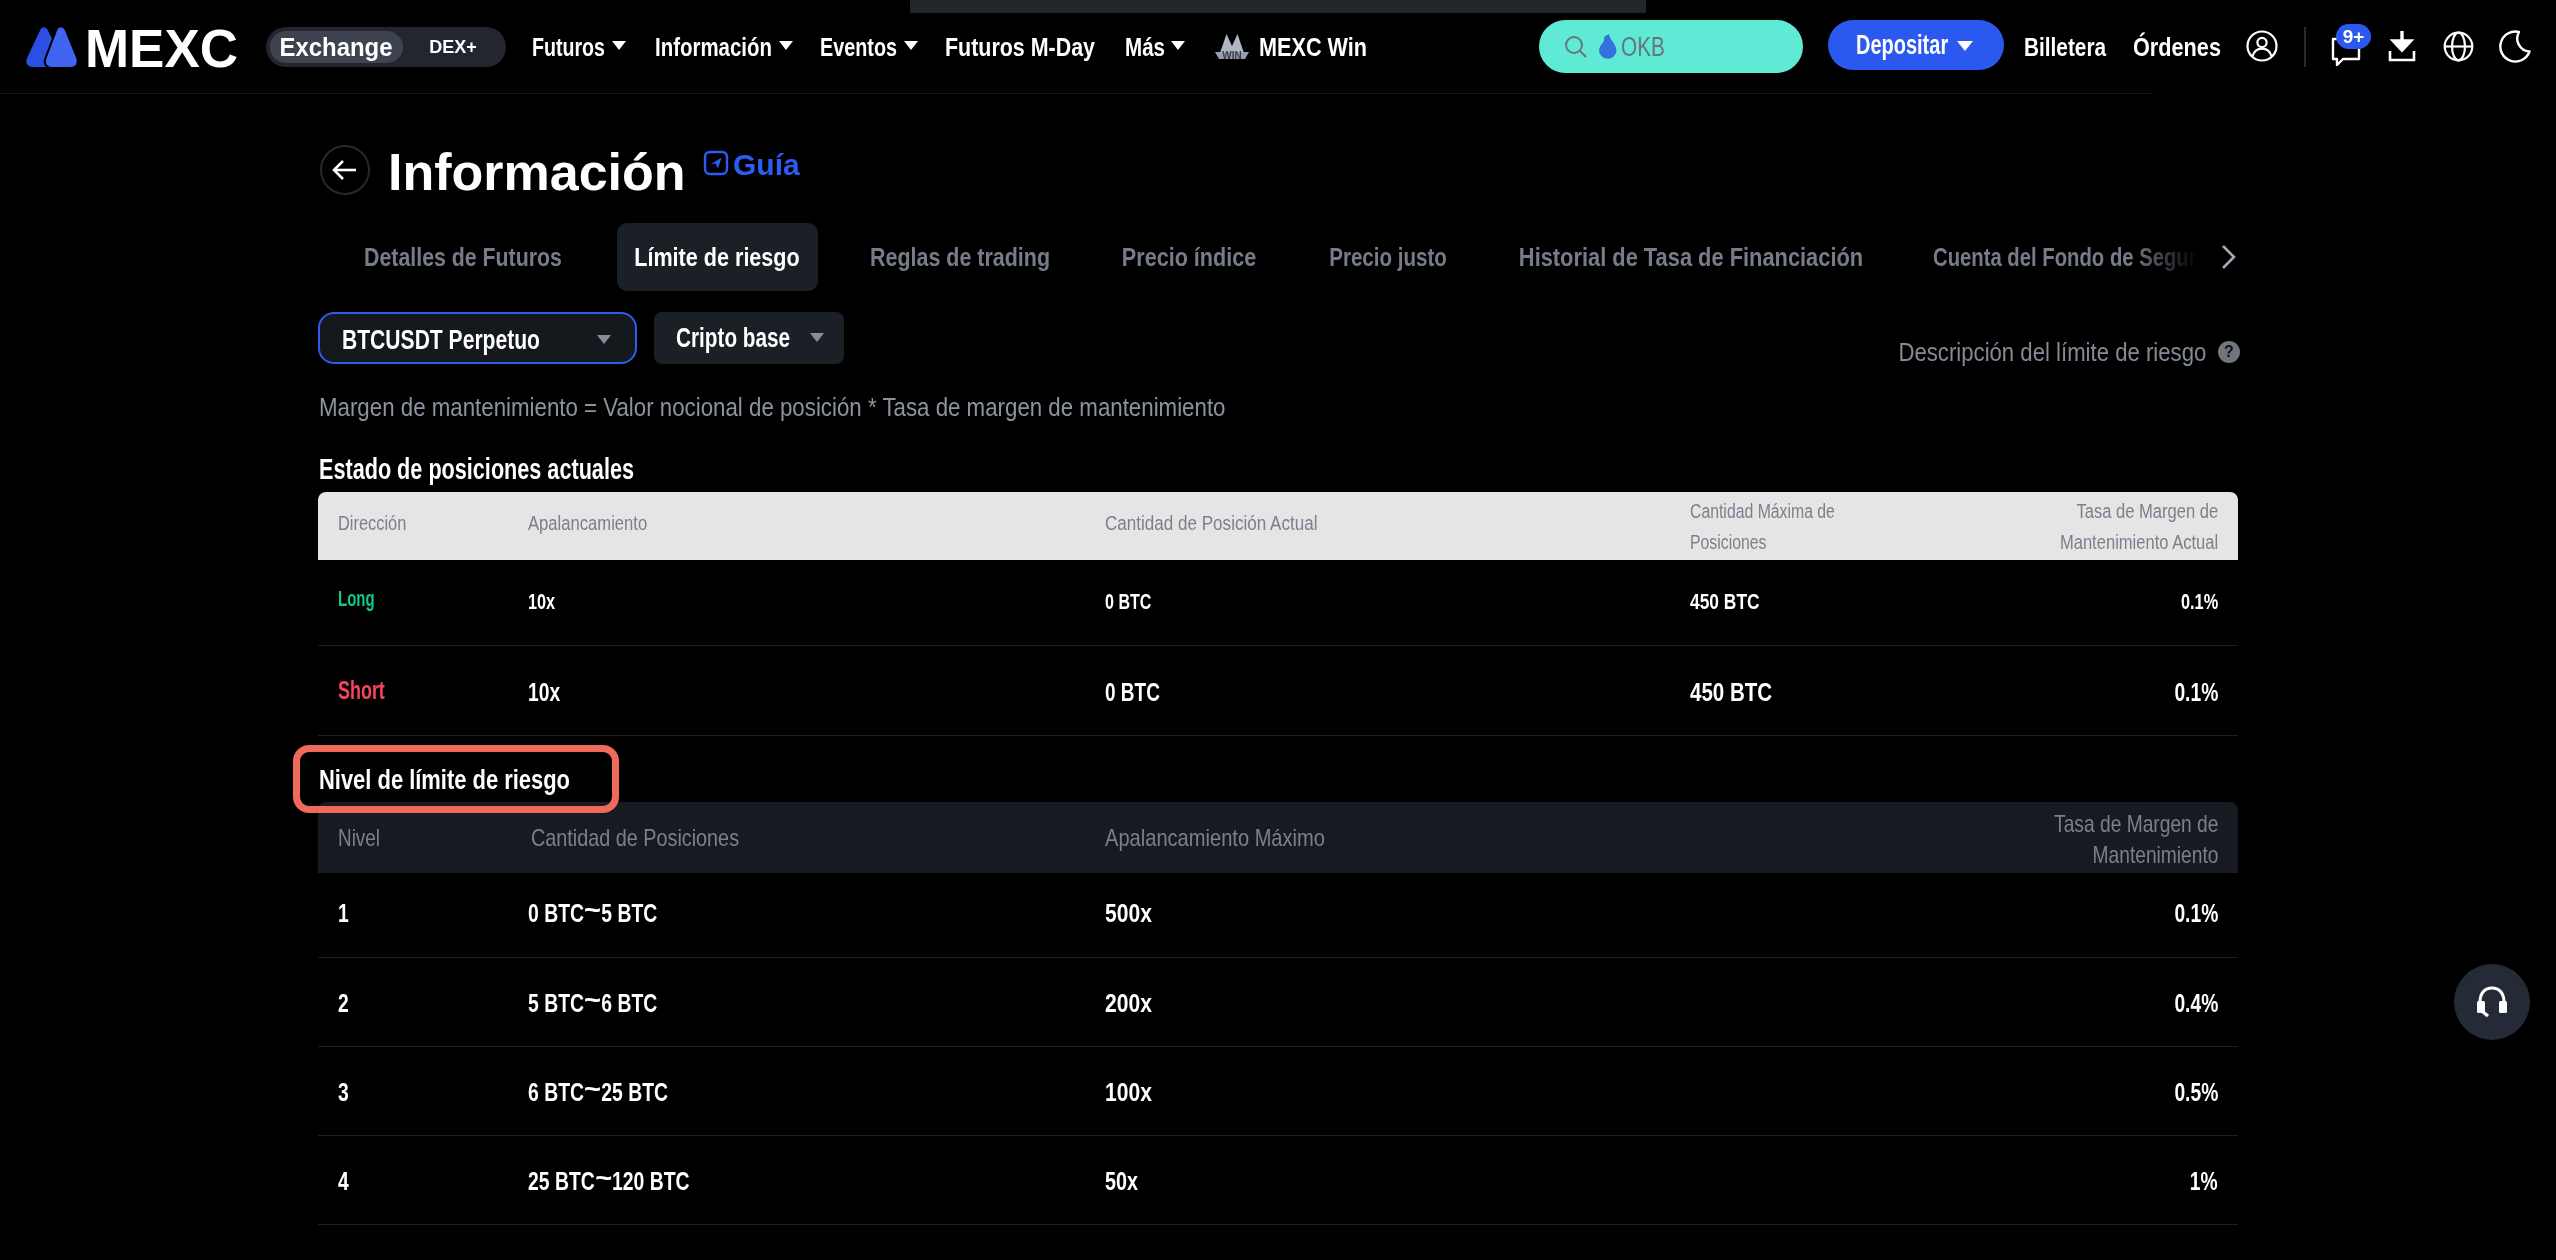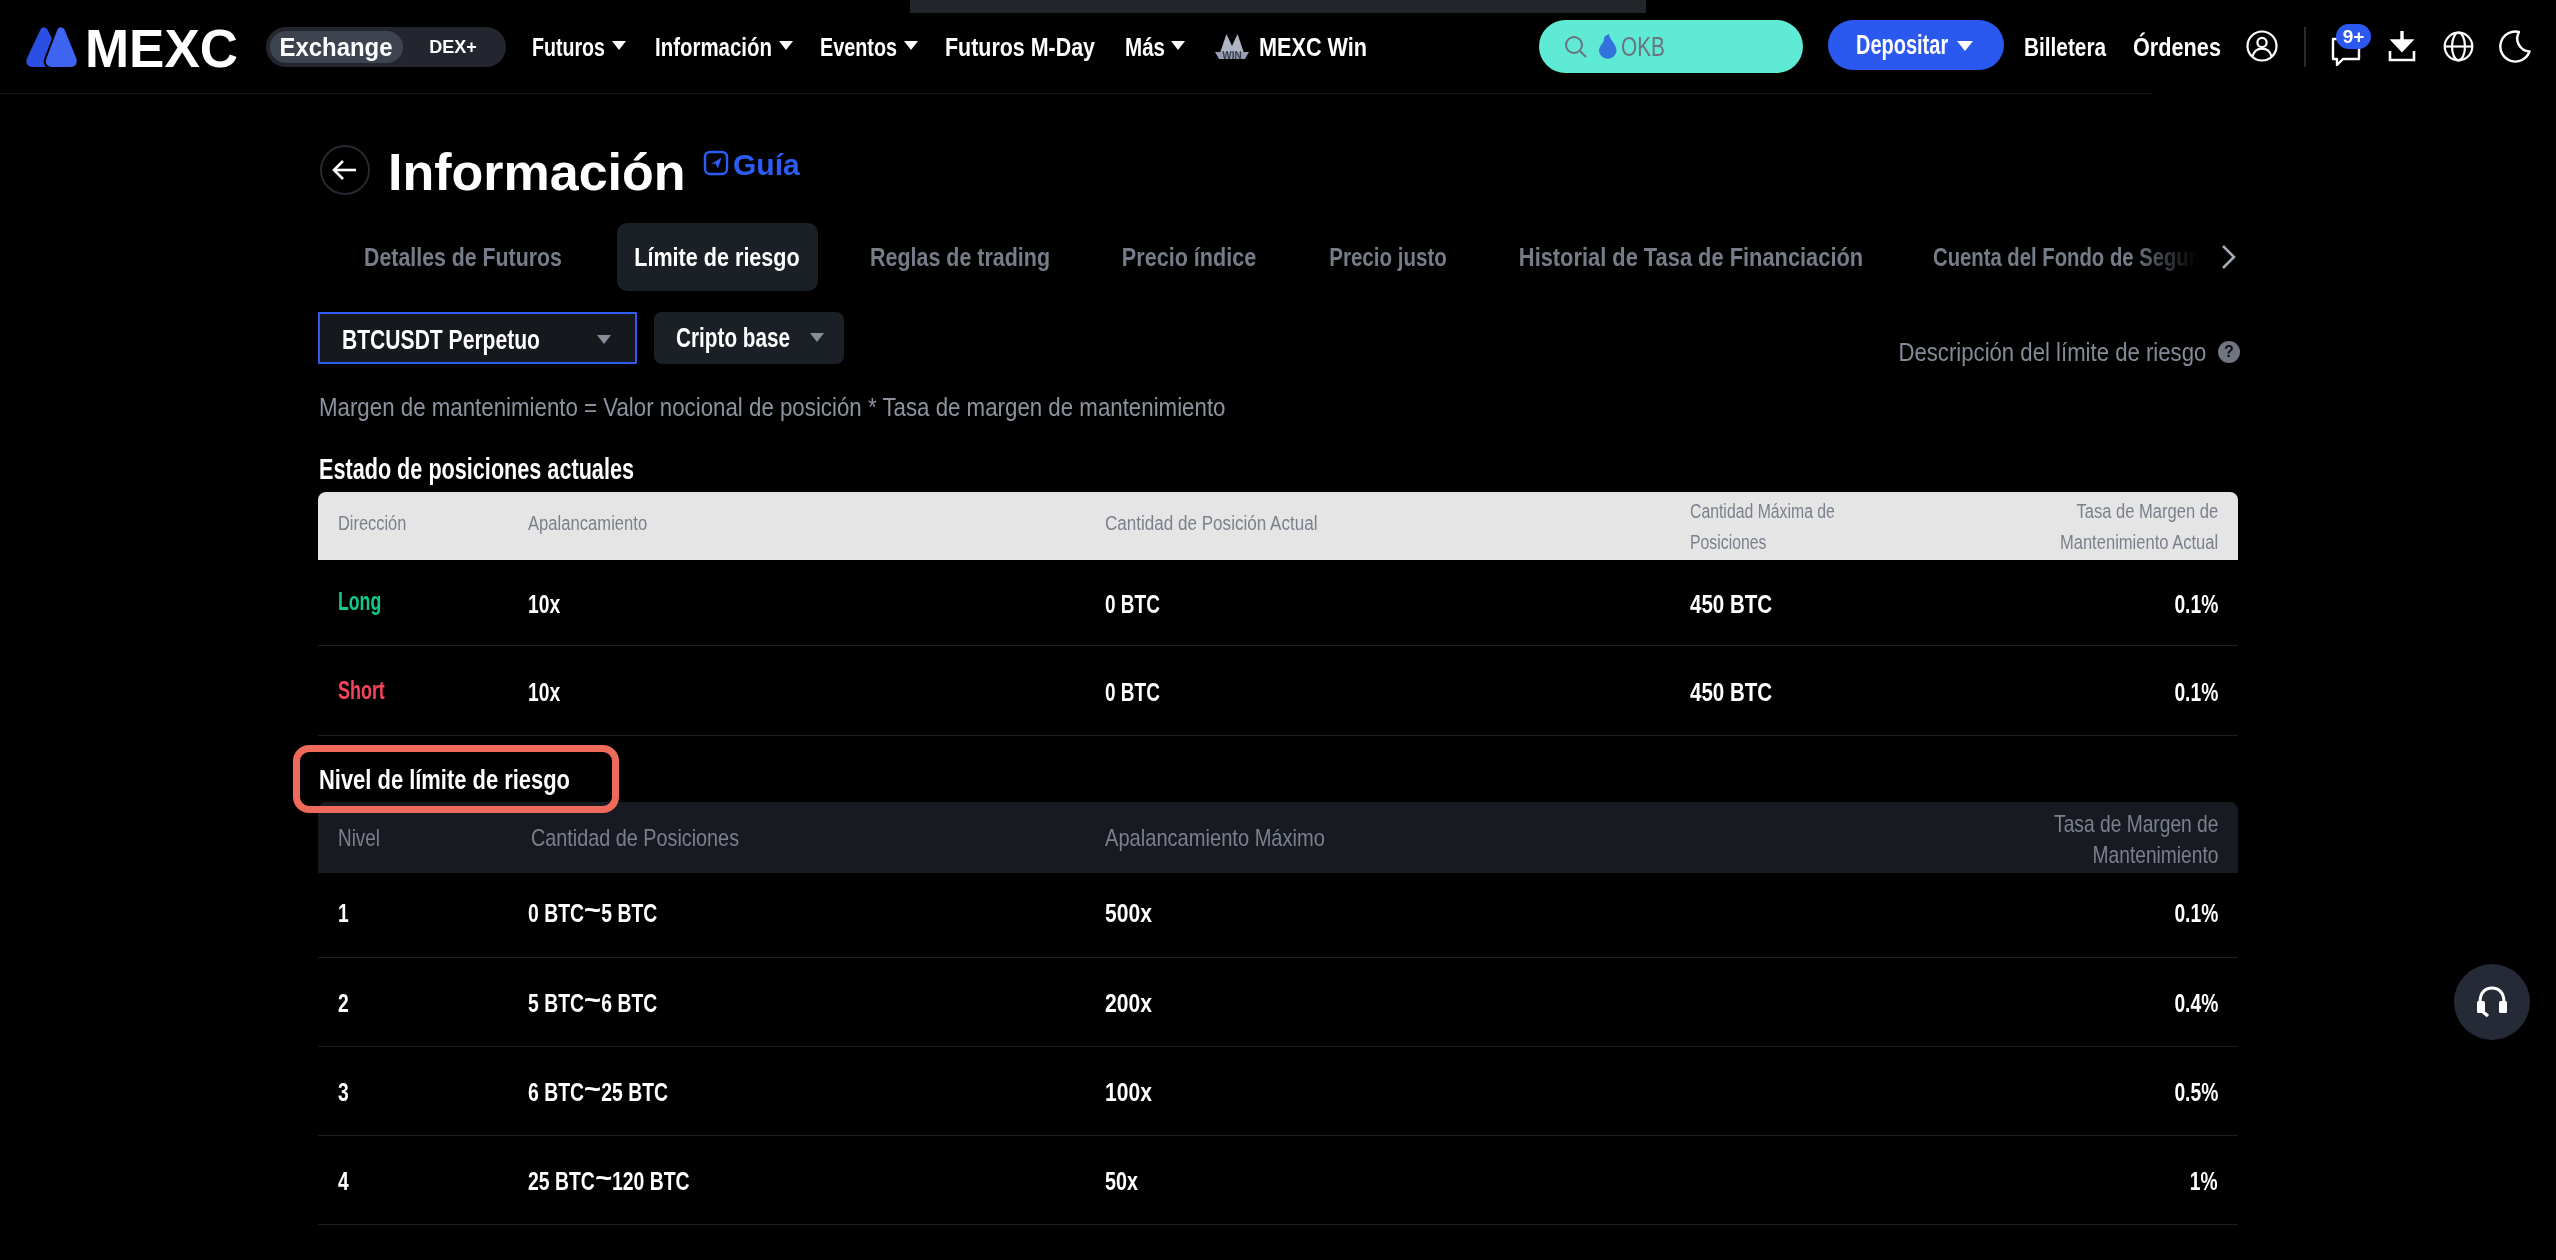--- a/index.html
+++ b/index.html
@@ -127,21 +127,21 @@
 <div class="abs sxc" style="left:960px; top:242px; color:#767c88; font-size:26px; font-weight:bold; --s:.825;">Reglas de trading</div>
 <div class="abs sxc" style="left:1189px; top:242px; color:#767c88; font-size:26px; font-weight:bold; --s:.83;">Precio índice</div>
 <div class="abs sxc" style="left:1388px; top:242px; color:#767c88; font-size:26px; font-weight:bold; --s:.79;">Precio justo</div>
 <div class="abs sxc" style="left:1691px; top:242px; color:#767c88; font-size:26px; font-weight:bold; --s:.84;">Historial de Tasa de Financiación</div>
 <div class="abs sx" style="left:1933px; top:242px; color:#767c88; font-size:26px; font-weight:bold; --s:.78;
   -webkit-mask-image:linear-gradient(90deg,#000 72%,transparent 96%); mask-image:linear-gradient(90deg,#000 72%,transparent 96%);">Cuenta del Fondo de Seguro</div>
 <svg class="abs" style="left:2218px; top:243px;" width="20" height="28" viewBox="0 0 20 28" fill="none" stroke="#a3a9b5" stroke-width="2.6">
   <path d="M5 3 L16 14 L5 25"></path>
 </svg>
 
-<div class="abs" style="left:318px; top:312px; width:319px; height:52px; border-radius:1px; border:2px solid #2e5cf0; background:#15181d;">
+<div class="abs" style="left:318px; top:312px; width:319px; height:52px; border-radius:16px; border:2px solid #2e5cf0; background:#15181d;">
   <div class="abs sx" style="left:22px; top:11px; color:#fff; font-size:27px; font-weight:bold; --s:.781;">BTCUSDT Perpetuo</div>
   <span class="caret grey" style="position:absolute; right:24px; top:21px;"></span>
 </div>
 <div class="abs" style="left:654px; top:312px; width:190px; height:52px; border-radius:8px; background:#1b1f26;">
   <div class="abs sx" style="left:22px; top:11px; color:#fff; font-size:27px; font-weight:bold; --s:.768;">Cripto base</div>
   <span class="caret grey" style="position:absolute; right:20px; top:21px;"></span>
 </div>
 
 <div class="abs sxr" style="right:350px; top:337px; color:#858b96; font-size:26px; text-align:right; --s:.852;">Descripción del límite de riesgo</div>
 <div class="abs" style="left:2218px; top:341px; width:22px; height:22px; border-radius:50%; background:#70757f;
@@ -152,21 +152,21 @@
 <div class="abs sx" style="left:319px; top:452px; color:#fff; font-size:30px; font-weight:bold; --s:.721;">Estado de posiciones actuales</div>
 
 <div class="abs" style="left:318px; top:492px; width:1920px; height:68px; background:#e5e5e5; border-radius:8px 8px 0 0; color:#7a808c; font-size:20px;">
   <div class="abs sx" style="left:20px; top:20px; --s:.82;">Dirección</div>
   <div class="abs sx" style="left:210px; top:20px; --s:.831;">Apalancamiento</div>
   <div class="abs sx" style="left:787px; top:20px; --s:.853;">Cantidad de Posición Actual</div>
   <div class="abs sx" style="left:1372px; top:4px; line-height:31px; --s:.79;">Cantidad Máxima de<br>Posiciones</div>
   <div class="abs sxr" style="right:20px; top:4px; line-height:31px; text-align:right; --s:.828;">Tasa de Margen de<br>Mantenimiento Actual</div>
 </div>
 
-<div class="abs" style="left:318px; top:560px; width:1920px; height:85px; font-size:26px; font-weight:bold; color:#fff;">
+<div class="abs" style="left:318px; top:560px; width:1920px; height:85px; font-size:22px; font-weight:bold; color:#fff;">
   <div class="abs sx" style="left:20px; top:26px; color:#10c98a; --s:.68;">Long</div>
   <div class="abs sx" style="left:210px; top:29px; --s:.74;">10x</div>
   <div class="abs sx" style="left:787px; top:29px; --s:.73;">0 BTC</div>
   <div class="abs sx" style="left:1372px; top:29px; --s:.79;">450 BTC</div>
   <div class="abs sxr" style="right:20px; top:29px; --s:.74;">0.1%</div>
 </div>
 <div class="abs" style="left:318px; top:645px; width:1920px; height:1px; background:#1b1e24;"></div>
 <div class="abs" style="left:318px; top:646px; width:1920px; height:88px; font-size:26px; font-weight:bold; color:#fff;">
   <div class="abs sx" style="left:20px; top:29px; color:#f5455c; --s:.69;">Short</div>
   <div class="abs sx" style="left:210px; top:31px; --s:.74;">10x</div>

